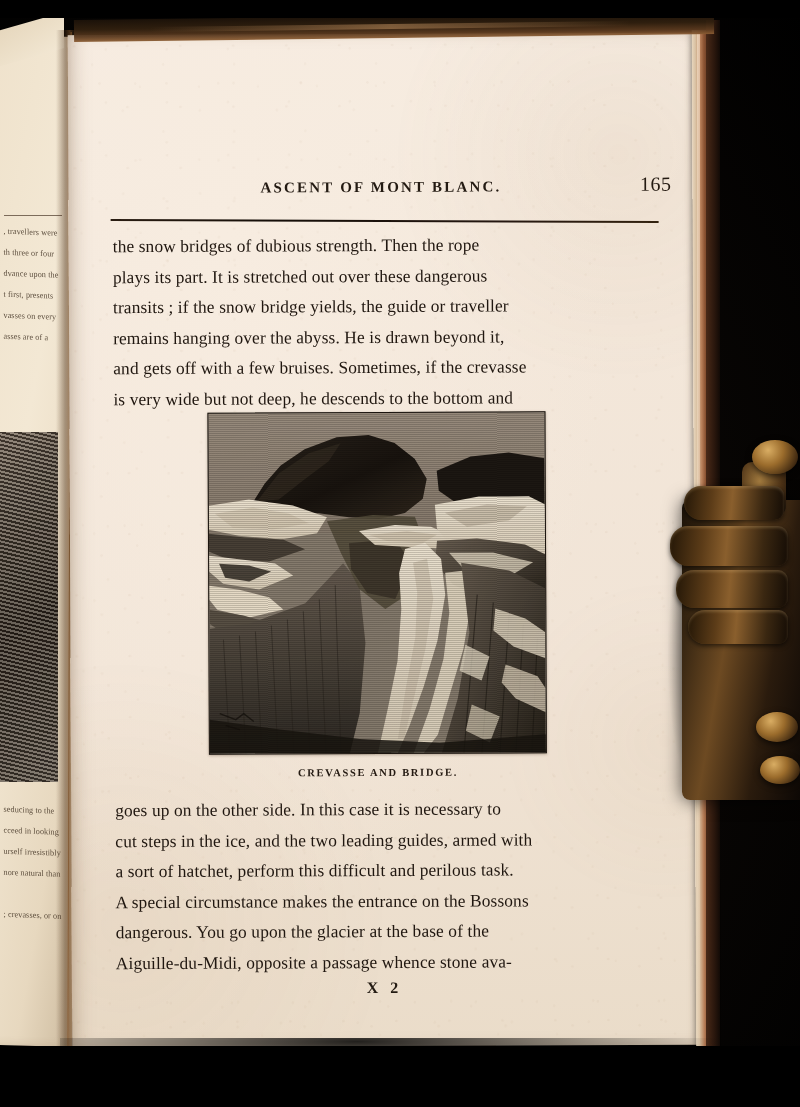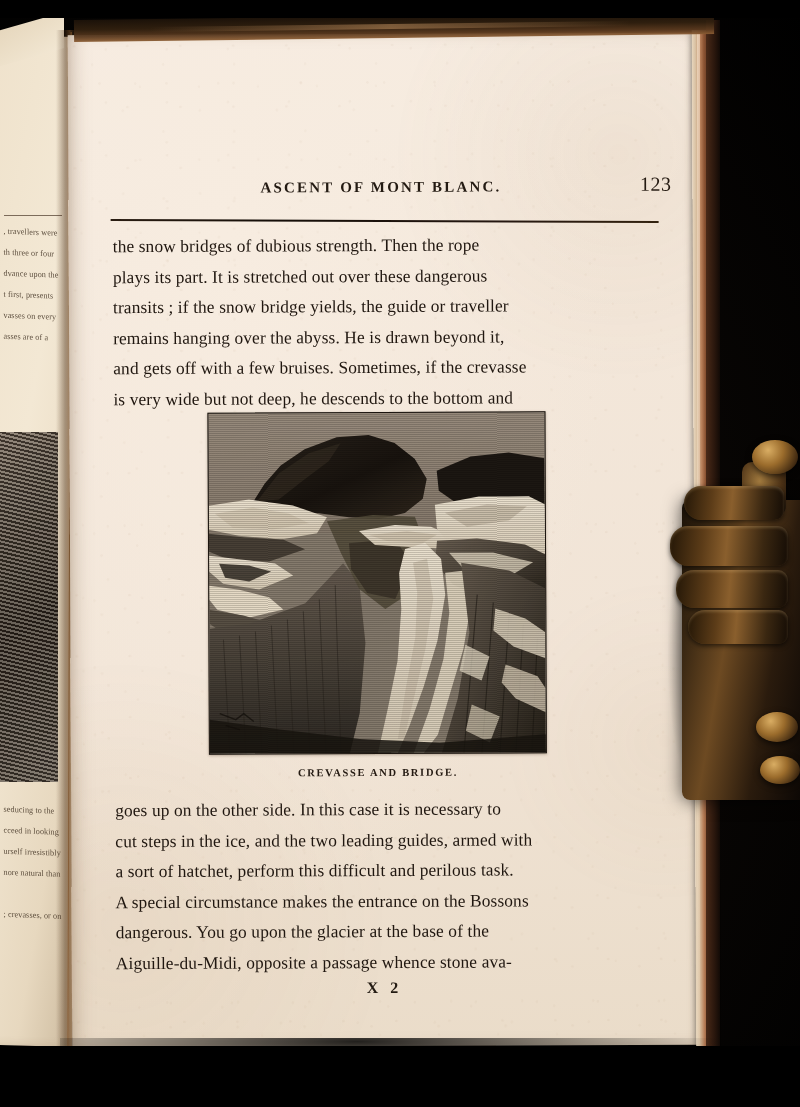--- a/index.html
+++ b/index.html
@@ -188,21 +188,21 @@
   <div class="gutter"></div>
   <div class="gutter-line"></div>
 
   <div class="recto">
     <div class="paper-grain"></div>
     <div class="foxing"></div>
 
     <div class="content">
 
       <div class="runhead">ASCENT OF MONT BLANC.</div>
-      <div class="folio">123</div>
+      <div class="folio">165</div>
       <div class="headrule"></div>
 
       <div class="para para-top">
         <span class="ln">the snow bridges of dubious strength.    Then the rope</span>
         <span class="ln">plays its part.   It is stretched out over these dangerous</span>
         <span class="ln">transits ; if the snow bridge yields, the guide or traveller</span>
         <span class="ln">remains hanging over the abyss.   He is drawn beyond it,</span>
         <span class="ln">and gets off with a few bruises.   Sometimes, if the crevasse</span>
         <span class="ln">is very wide but not deep, he descends to the bottom and</span>
       </div>

